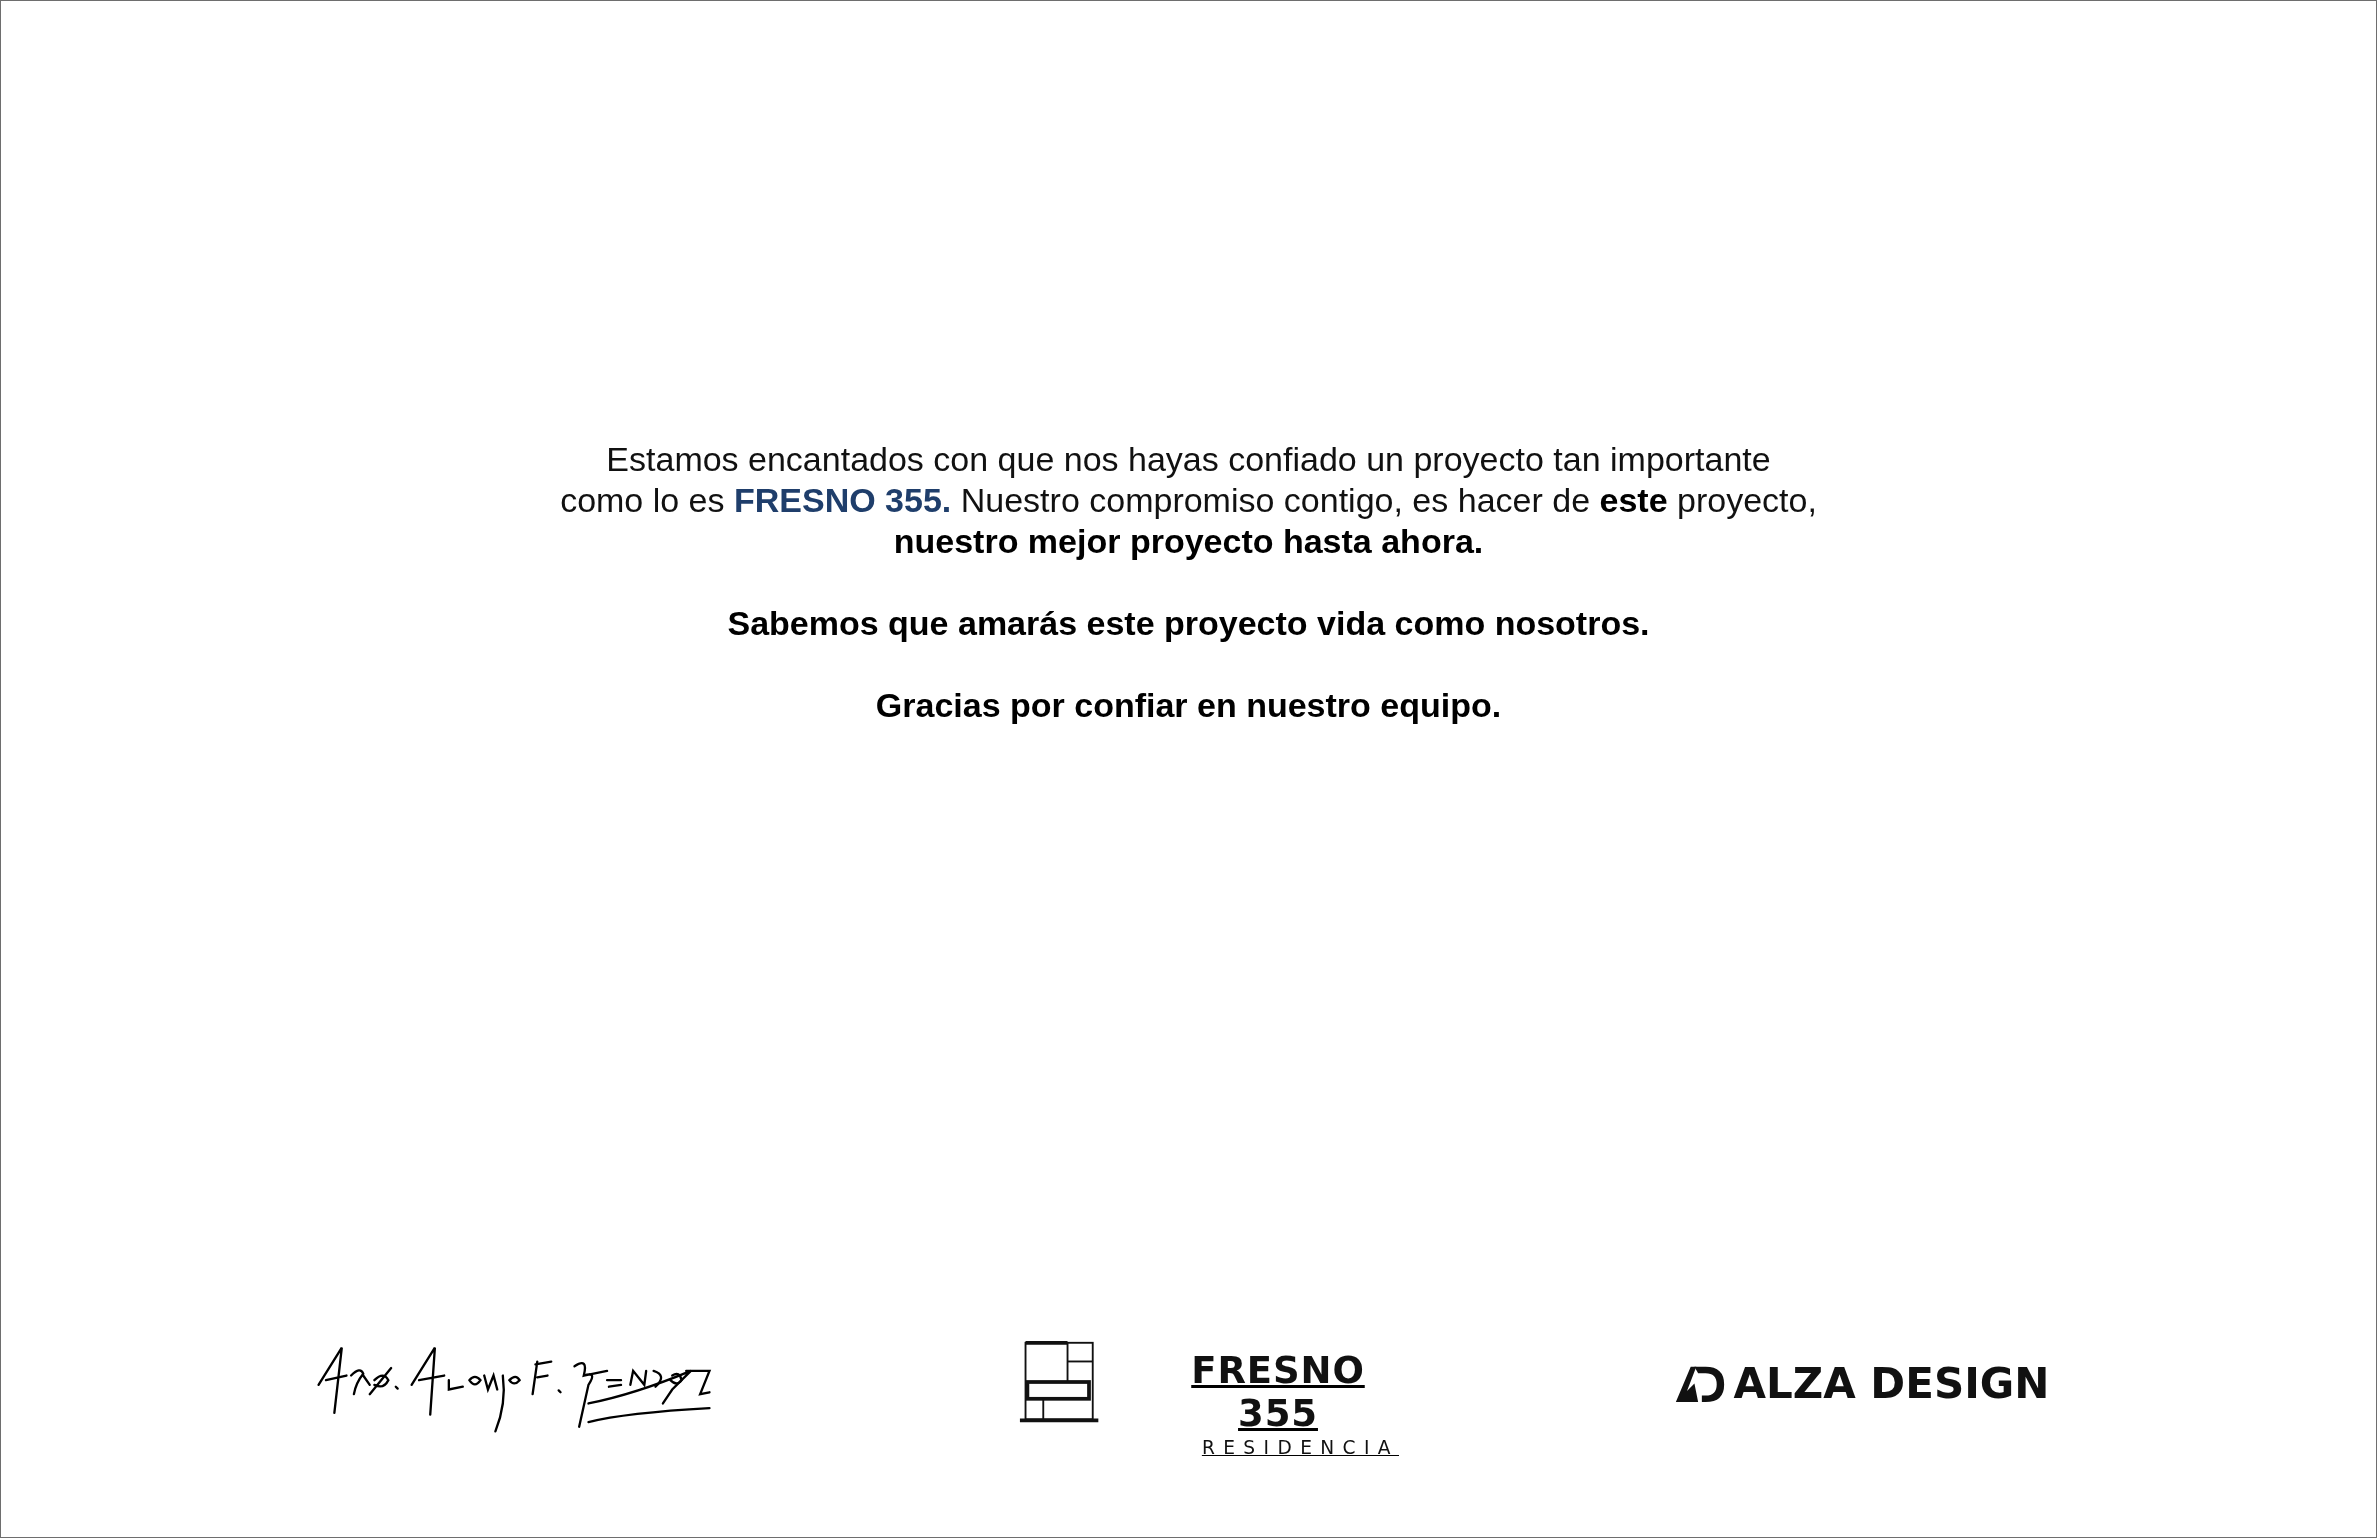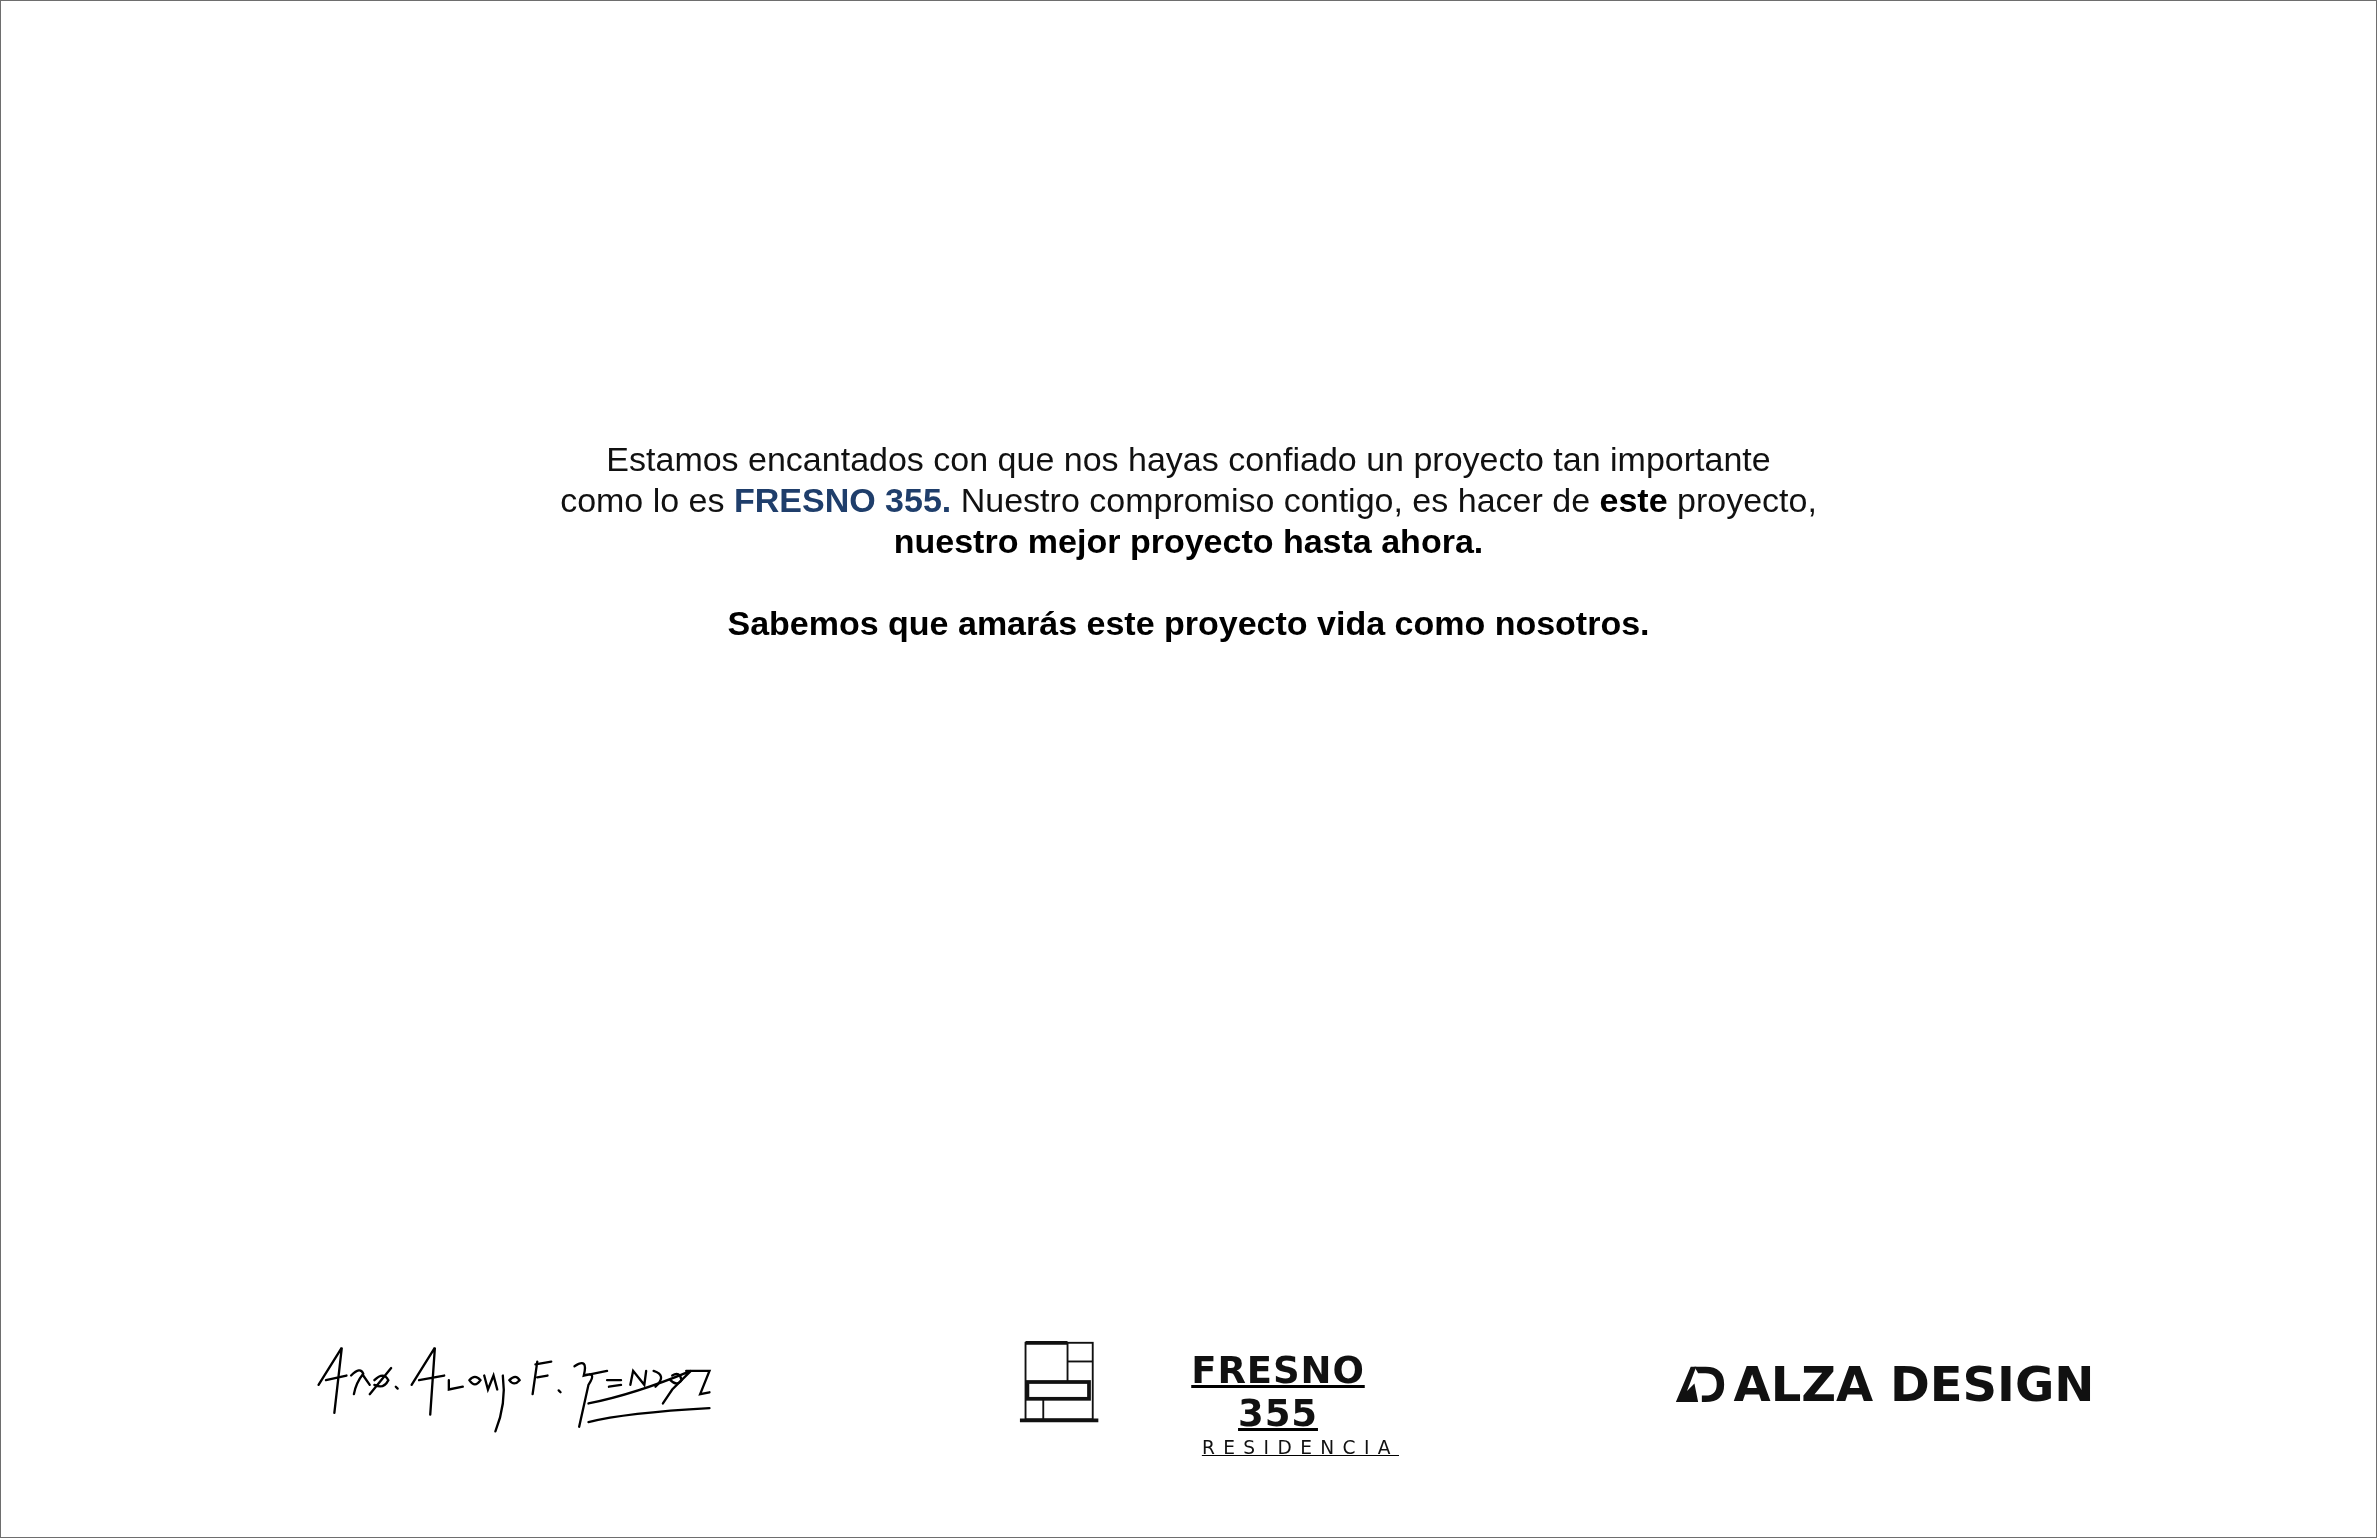--- a/index.html
+++ b/index.html
@@ -9,34 +9,35 @@
     font-family:"Liberation Sans", sans-serif; font-size:34px; line-height:41px; color:#111; }
   .intro p { margin:0 0 41px 0; }
   .hl { color:#1f3e6b; font-weight:bold; }
   b { font-weight:bold; color:#000; }
   .sig { position:absolute; left:308px; top:1328px; width:410px; height:121px; }
   .fresno-logo { position:absolute; left:1018px; top:1339px; width:84px; height:84px; }
   .fresno-text { position:absolute; left:1156px; top:1348px; width:242px; text-align:center; font-family:"DejaVu Sans", sans-serif;text-decoration:underline; }
   .fresno-title { font-size:37px; font-weight:bold; letter-spacing:0.9px; color:#111; line-height:43px; }
   .fresno-sub { font-size:18.6px; letter-spacing:8.4px; color:#111; margin-top:1.9px;text-align:right; }
   .alza { position:absolute; left:1673px; top:1359px; height:47px; display:flex; align-items:center; }
-  .alza-text { font-family:"DejaVu Sans", sans-serif; font-weight:bold; font-size:48px; color:#111; margin-left:7.5px; letter-spacing:0px; }
+  .alza-text { font-family:"DejaVu Sans", sans-serif; font-weight:bold; font-size:42px; color:#111; margin-left:7.5px; letter-spacing:0px; }
 </style>
 </head>
 <body>
 
 <div class="page">
 
   <div class="intro">
     <p>
       <span>Estamos encantados con que nos hayas confiado un proyecto tan importante</span><br>
       <span>como lo es </span><span class="hl">FRESNO 355.</span><span> Nuestro compromiso contigo, es hacer de </span><b>este</b><span> proyecto,</span><br>
       <b>nuestro mejor proyecto hasta ahora.</b>
     </p>
     <p><b>Sabemos que amarás este proyecto vida como nosotros.</b></p>
+    <p><b>Gracias por confiar en nuestro equipo.</b></p>
   </div>
 
   <svg class="sig" viewBox="0 0 440 130" fill="none" stroke="#000" stroke-width="2.5" stroke-linecap="round">
     <title>Arq. Alonso F. Mendoza</title>
     <path d="M10 60 L35 20 L27 90 M18 55 L40 50"></path>
     <path d="M45 50 Q55 40 58 48 Q50 58 48 70 M58 50 L65 60"></path>
     <path d="M70 55 Q80 45 85 55 Q80 65 70 60 M65 70 L88 42"></path>
     <path d="M93 62 L95 64"></path>
     <path d="M110 60 L135 20 L130 92 M118 55 L145 50"></path>
     <path d="M150 55 L150 65 L165 62"></path>

